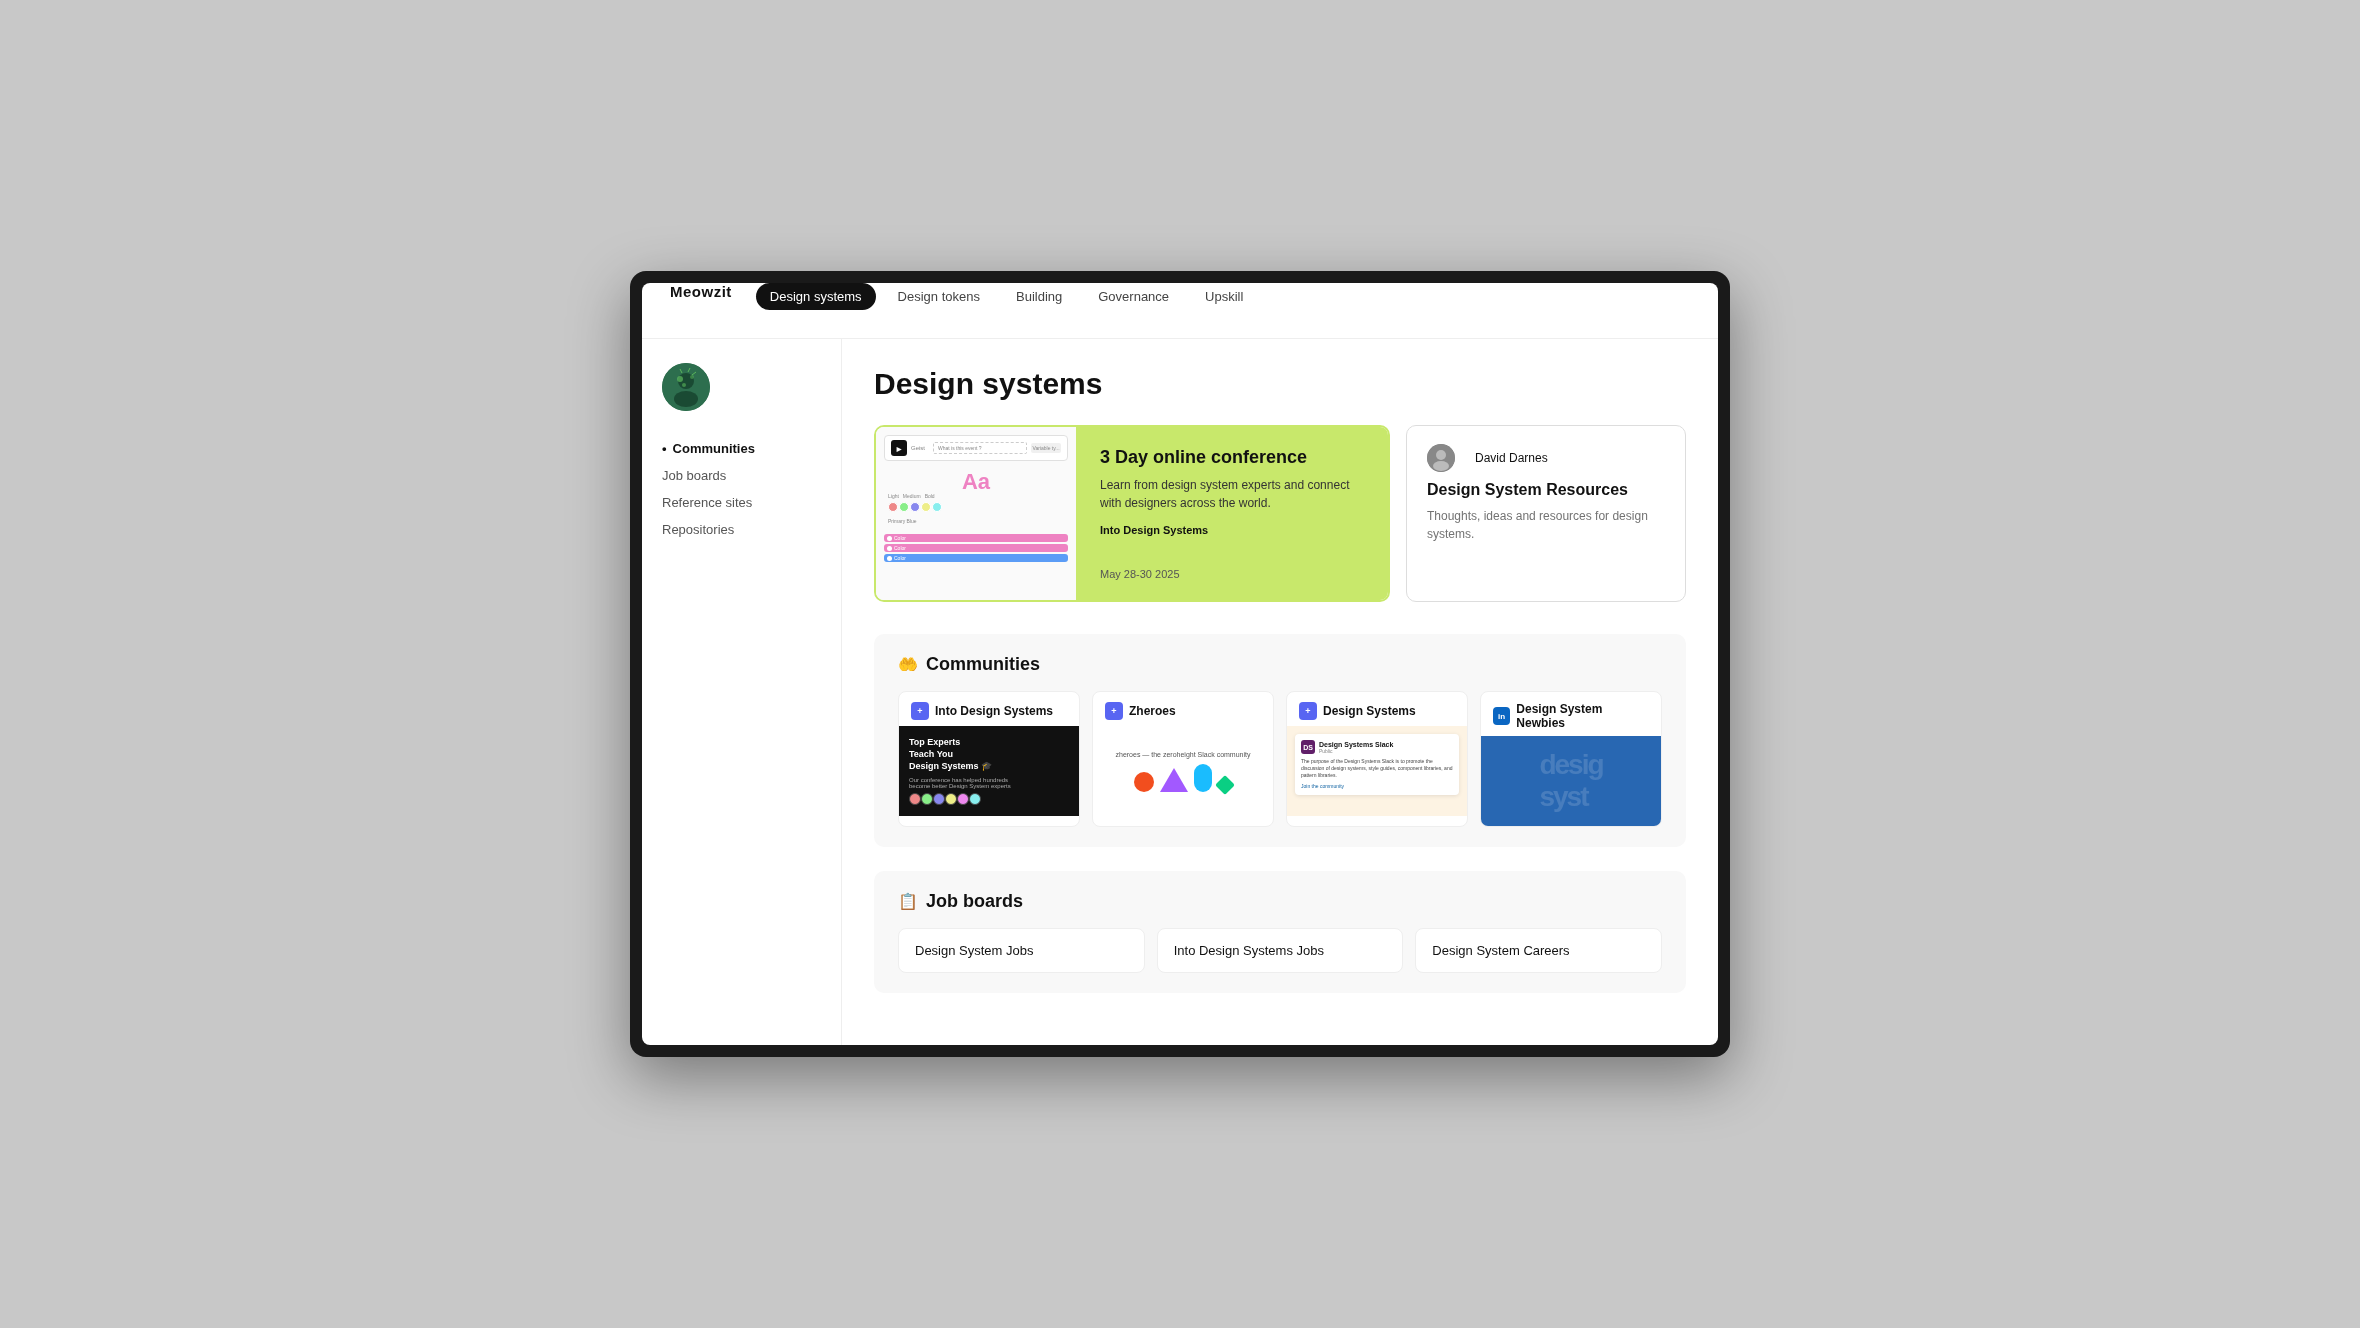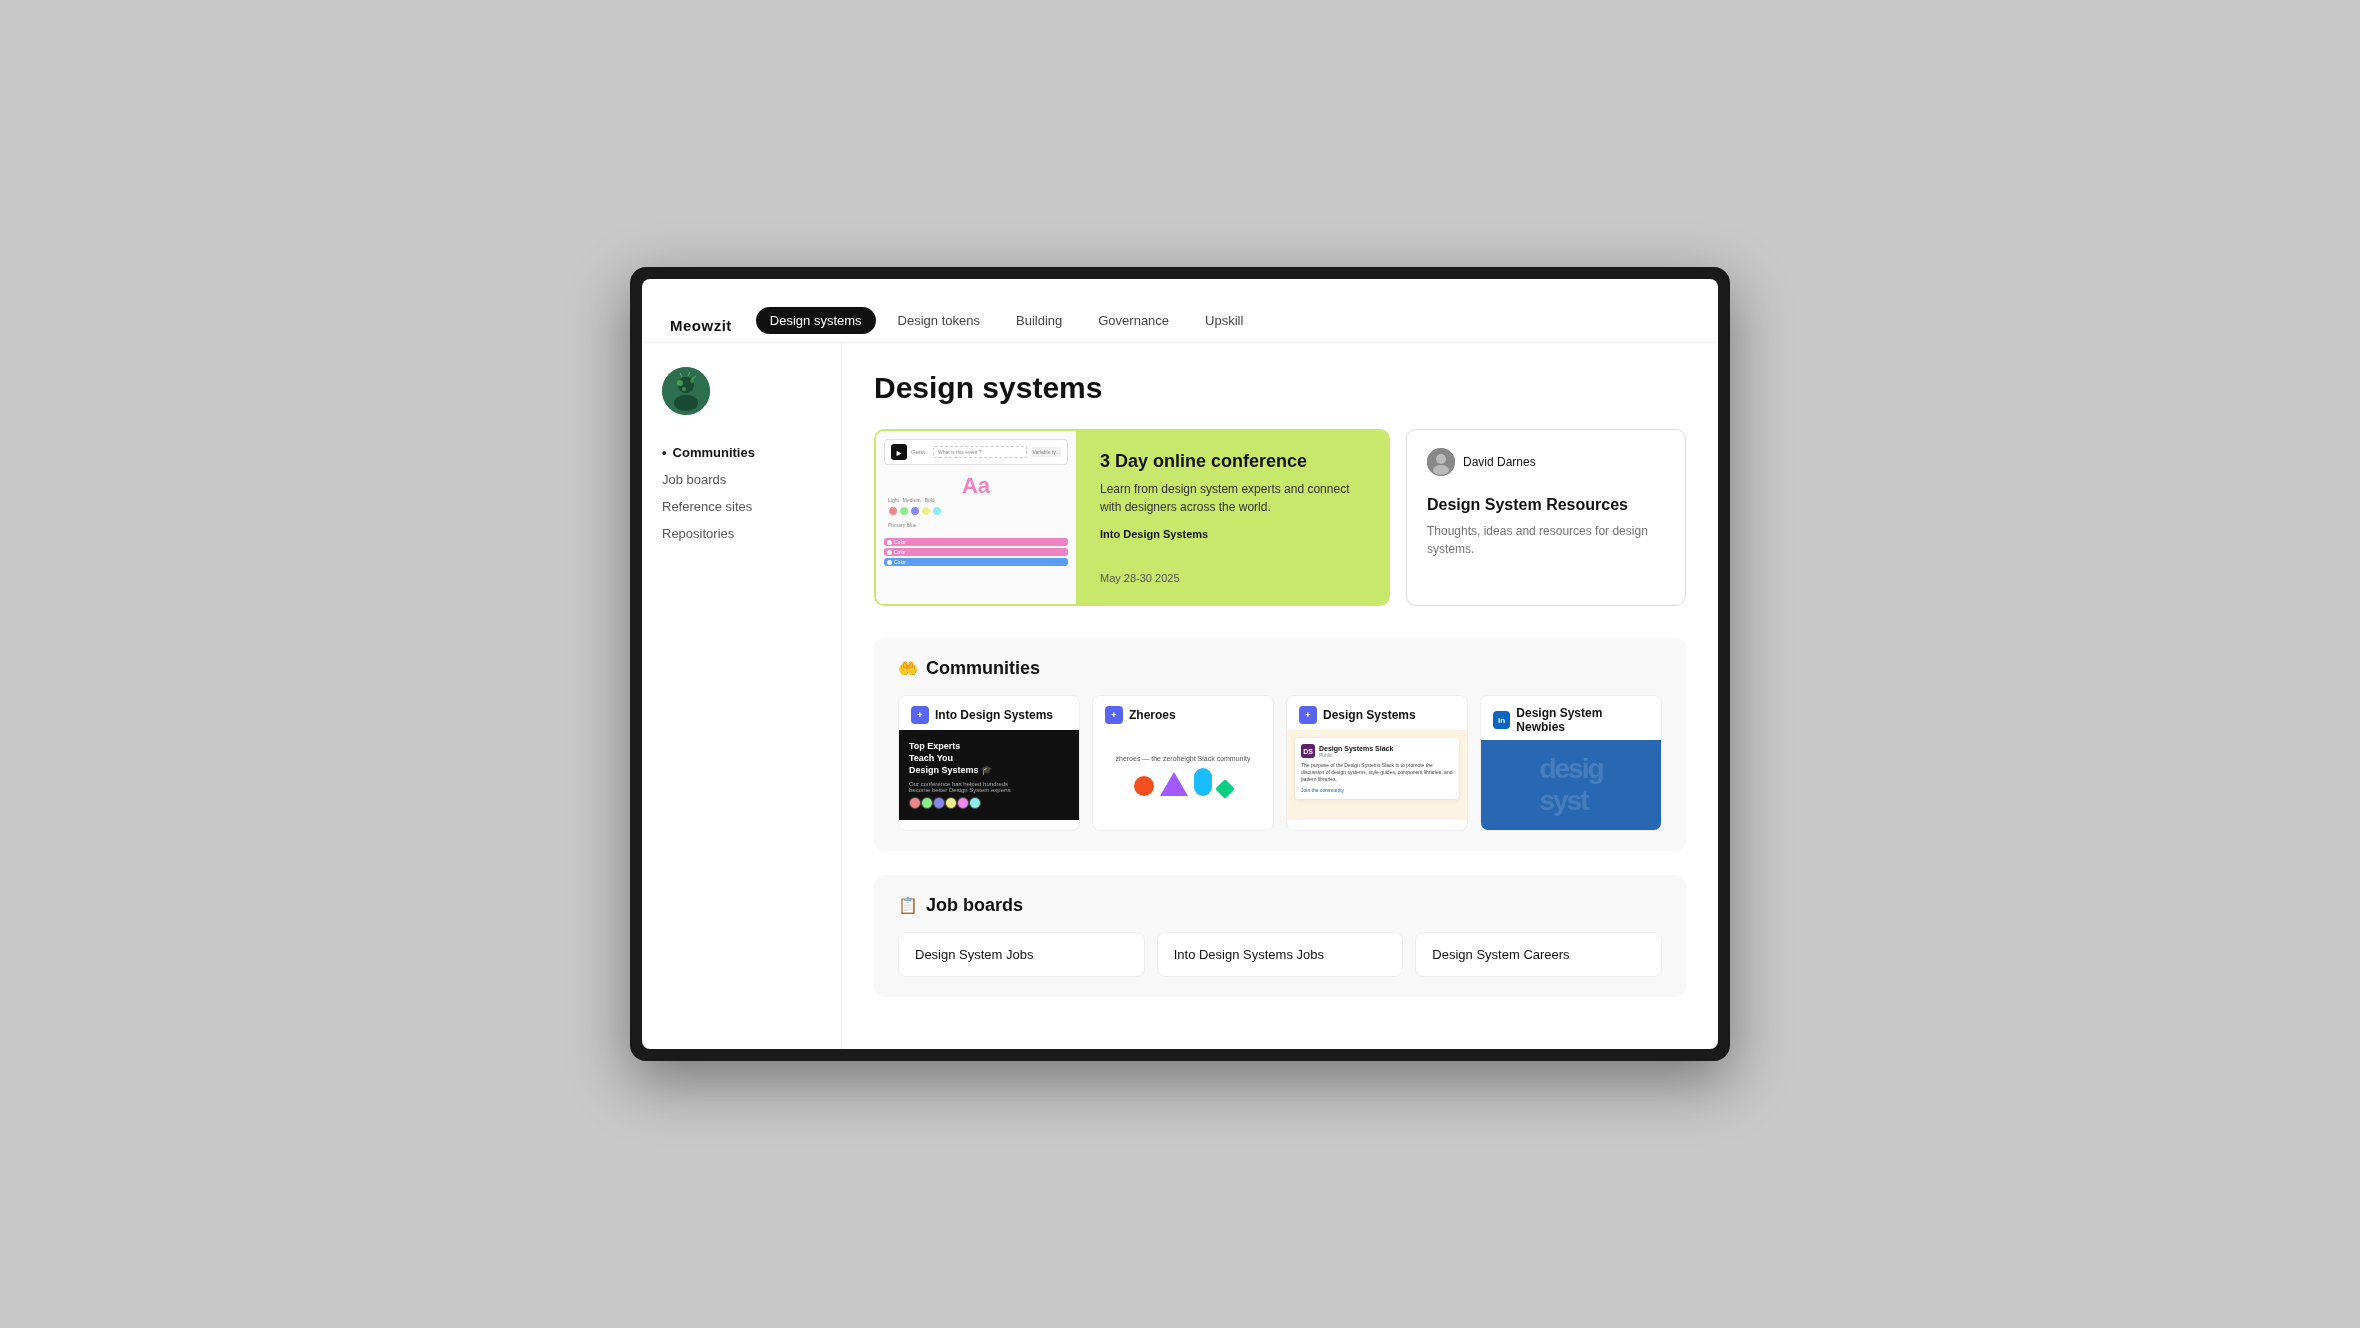--- a/index.html
+++ b/index.html
@@ -20,23 +20,23 @@
     }
     .screen {
       background: #fff;
       border-radius: 8px;
       overflow: hidden;
       min-height: 640px;
     }
     
     .topnav {
       display: flex;
-      align-items: flex-end;
-      padding: 8px 28px;
-      height: 64px;
+      align-items: flex-start;
+      padding: 0 28px;
+      height: 56px;
       border-bottom: 1px solid #eee;
       gap: 8px;
     }
     .logo {
       font-size: 15px;
       font-weight: 600;
       letter-spacing: 0.5px;
       margin-right: 16px;
       color: #111;
     }
@@ -230,22 +230,22 @@
     .featured-side {
       width: 280px;
       border: 1.5px solid #ddd;
       border-radius: 10px;
       padding: 18px 20px;
       flex-shrink: 0;
     }
     .featured-side-author {
       display: flex;
       align-items: center;
-      gap: 8px;
-      margin-bottom: 20px;
+      gap: 20px;
+      margin-bottom: 9px;
       text-align: center;
     }
     .author-avatar {
       width: 28px; height: 28px;
       border-radius: 50%;
       background: #888;
       overflow: hidden;
       display: flex; align-items: center; justify-content: center;
     }
     .author-name {

